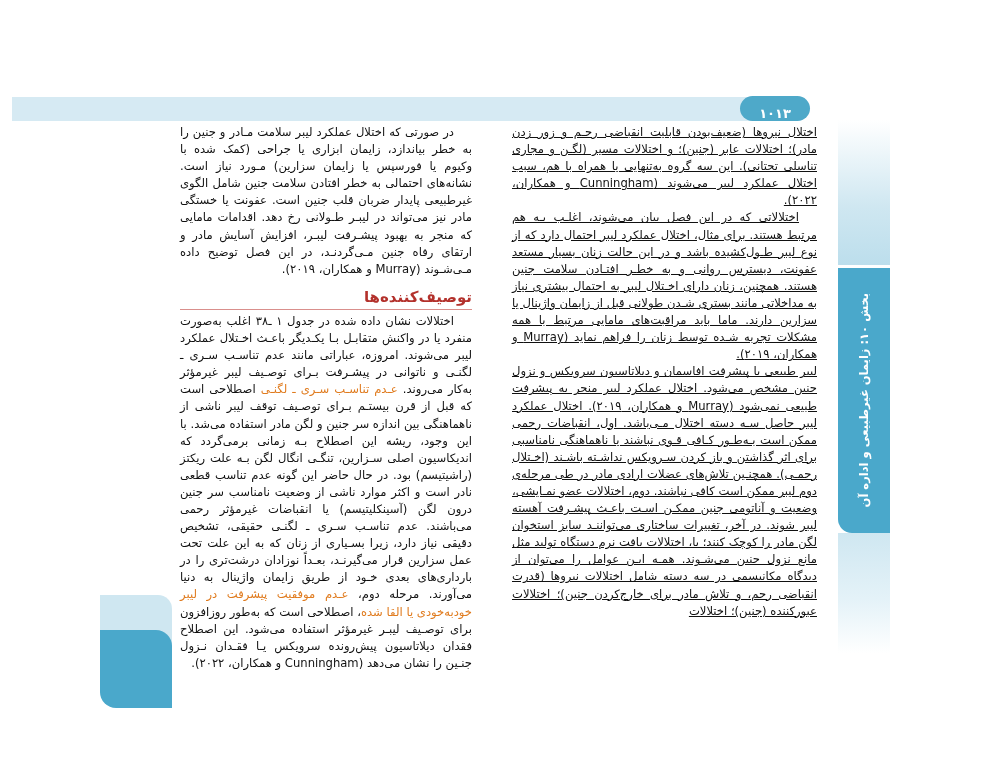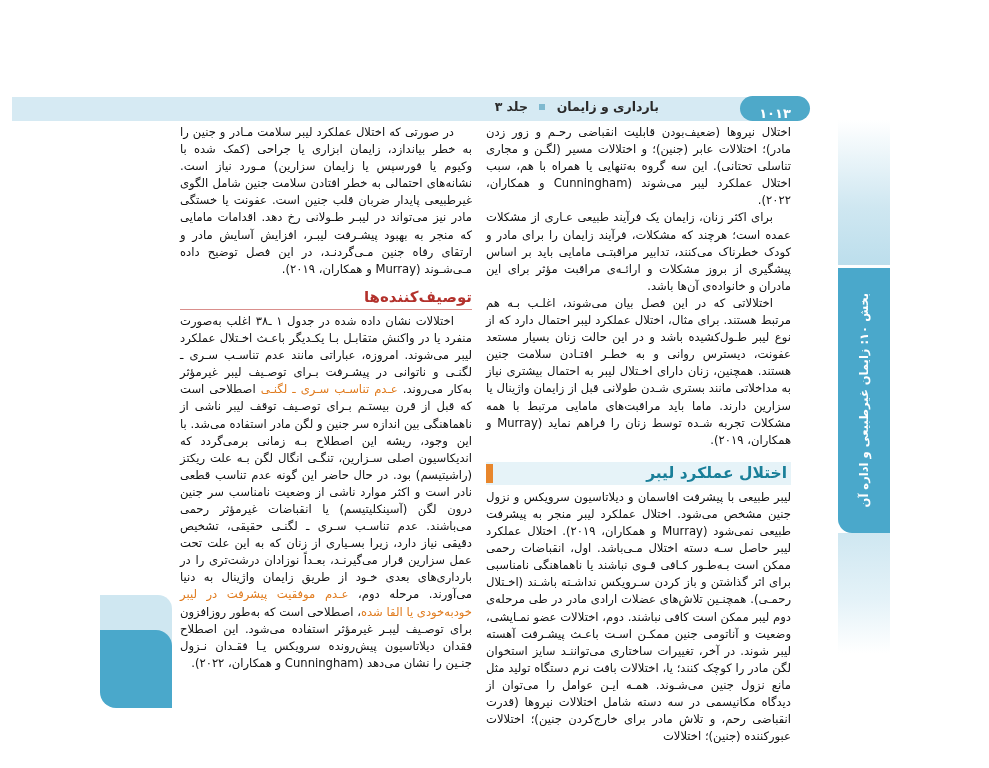--- a/index.html
+++ b/index.html
@@ -156,21 +156,21 @@
     top: 124px;
     width: 292px;
     direction: rtl;
     text-align: justify;
     text-align-last: right;
     font-size: 11.6px;
     line-height: 17.1px;
     color: #111111;
   }
   .col-left  { left: 180px; }
-  .col-right { left: 486px; width: 305px; }
+  .col-right { left: 512px; width: 305px; text-decoration: underline; }
 
   .col p {
     margin: 0;
     text-indent: 0;
   }
   .col p.indent {
     text-indent: 18px;
   }
 
   
@@ -212,25 +212,20 @@
     color: #e07b1e;
     font-weight: normal;
   }
 </style>
 </head>
 <body>
 
 <div class="page">
 
   <div class="header-band"></div>
-  <div class="header-text">
-    <span>بارداری و زایمان</span>
-    <span class="header-sep"></span>
-    <span>جلد ۳</span>
-  </div>
 
   <div class="page-pill">
     <span>۱۰۱۳</span>
   </div>
 
   <div class="side-rail">
     <div class="rail-top"></div>
     <div class="rail-tab"></div>
     <div class="rail-bottom"></div>
     <div class="rail-label">
@@ -246,24 +241,19 @@
 
     <h2 class="heading-red">
       <span>توصیف‌کننده‌ها</span>
     </h2>
 
     <p class="indent"><span>اختلالات نشان داده شده در جدول ۱ ـ۳۸ اغلب به‌صورت منفرد یا در واکنش متقابـل بـا یکـدیگر باعـث اخـتلال عملکرد لیبر می‌شوند. امروزه، عباراتی مانند عدم تناسـب سـری ـ لگنـی و ناتوانی در پیشـرفت بـرای توصـیف لیبر غیرمؤثر به‌کار می‌روند. </span><span class="term">عـدم تناسـب سـری ـ لگنـی</span><span> اصطلاحی است که قبل از قرن بیستـم بـرای توصـیف توقف لیبر ناشی از ناهماهنگی بین اندازه سر جنین و لگن مادر استفاده می‌شد. با این وجود، ریشه این اصطلاح بـه زمانی برمی‌گردد که اندیکاسیون اصلی سـزارین، تنگـی انگال لگن بـه علت ریکتز (راشیتیسم) بود. در حال حاضر این گونه عدم تناسب قطعی نادر است و اکثر موارد ناشی از وضعیت نامناسب سر جنین درون لگن (آسینکلیتیسم) یا انقباضات غیرمؤثر رحمی می‌باشند. عدم تناسـب سـری ـ لگنـی حقیقی، تشخیص دقیقی نیاز دارد، زیرا بسـیاری از زنان که به این علت تحت عمل سزارین قرار می‌گیرنـد، بعـداً نوزادان درشت‌تری را در بارداری‌های بعدی خـود از طریق زایمان واژینال به دنیا می‌آورند. مرحله دوم، </span><span class="term">عـدم موفقیت پیشرفت در لیبر خودبه‌خودی یا القا شده</span><span>، اصطلاحی است که به‌طور روزافزون برای توصـیف لیبـر غیرمؤثر استفاده می‌شود. این اصطلاح فقدان دیلاتاسیون پیش‌رونده سرویکس یـا فقـدان نـزول جنـین را نشان می‌دهد (Cunningham و همکاران، ۲۰۲۲).</span></p>
   </div>
 
   <div class="col col-right">
     <p>اختلال نیروها (ضعیف‌بودن قابلیت انقباضی رحـم و زور زدن مادر)؛ اختلالات عابر (جنین)؛ و اختلالات مسیر (لگـن و مجاری تناسلی تحتانی). این سه گروه به‌تنهایی یا همراه با هم، سبب اختلال عملکرد لیبر می‌شوند (Cunningham و همکاران، ۲۰۲۲).</p>
-    <p class="indent">برای اکثر زنان، زایمان یک فرآیند طبیعی عـاری از مشکلات عمده است؛ هرچند که مشکلات، فرآیند زایمان را برای مادر و کودک خطرناک می‌کنند، تدابیر مراقبتـی مامایی باید بر اساس پیشگیری از بروز مشکلات و ارائـه‌ی مراقبت مؤثر برای این مادران و خانواده‌ی آن‌ها باشد.</p>
     <p class="indent">اختلالاتی که در این فصل بیان می‌شوند، اغلـب بـه هم مرتبط هستند. برای مثال، اختلال عملکرد لیبر احتمال دارد که از نوع لیبر طـول‌کشیده باشد و در این حالت زنان بسیار مستعد عفونت، دیسترس روانی و به خطـر افتـادن سلامت جنین هستند. همچنین، زنان دارای اخـتلال لیبر به احتمال بیشتری نیاز به مداخلاتی مانند بستری شـدن طولانی قبل از زایمان واژینال یا سزارین دارند. ماما باید مراقبت‌های مامایی مرتبط با همه مشکلات تجربه شـده توسط زنان را فراهم نماید (Murray و همکاران، ۲۰۱۹).</p>
 
-    <h2 class="heading-teal">
-      <span class="bar"></span>
-      <span class="htxt">اختلال عملکرد لیبر</span>
-    </h2>
 
     <p>لیبر طبیعی با پیشرفت افاسمان و دیلاتاسیون سرویکس و نزول جنین مشخص می‌شود. اختلال عملکرد لیبر منجر به پیشرفت طبیعی نمی‌شود (Murray و همکاران، ۲۰۱۹). اختلال عملکرد لیبر حاصل سـه دسته اختلال مـی‌باشد. اول، انقباضات رحمی ممکن است بـه‌طـور کـافی قـوی نباشند یا ناهماهنگی نامناسبی برای اثر گذاشتن و باز کردن سـرویکس نداشـته باشـند (اخـتلال رحمـی). همچنـین تلاش‌های عضلات ارادی مادر در طی مرحله‌ی دوم لیبر ممکن است کافی نباشند. دوم، اختلالات عضو نمـایشی، وضعیت و آناتومی جنین ممکـن اسـت باعـث پیشـرفت آهسته لیبر شوند. در آخر، تغییرات ساختاری می‌تواننـد سایز استخوان لگن مادر را کوچک کنند؛ یا، اختلالات بافت نرم دستگاه تولید مثل مانع نزول جنین می‌شـوند. همـه ایـن عوامل را می‌توان از دیدگاه مکانیسمی در سه دسته شامل اختلالات نیروها (قدرت انقباضی رحم، و تلاش مادر برای خارج‌کردن جنین)؛ اختلالات عبورکننده (جنین)؛ اختلالات</p>
   </div>
 
 </div>
 
 </body></html>

